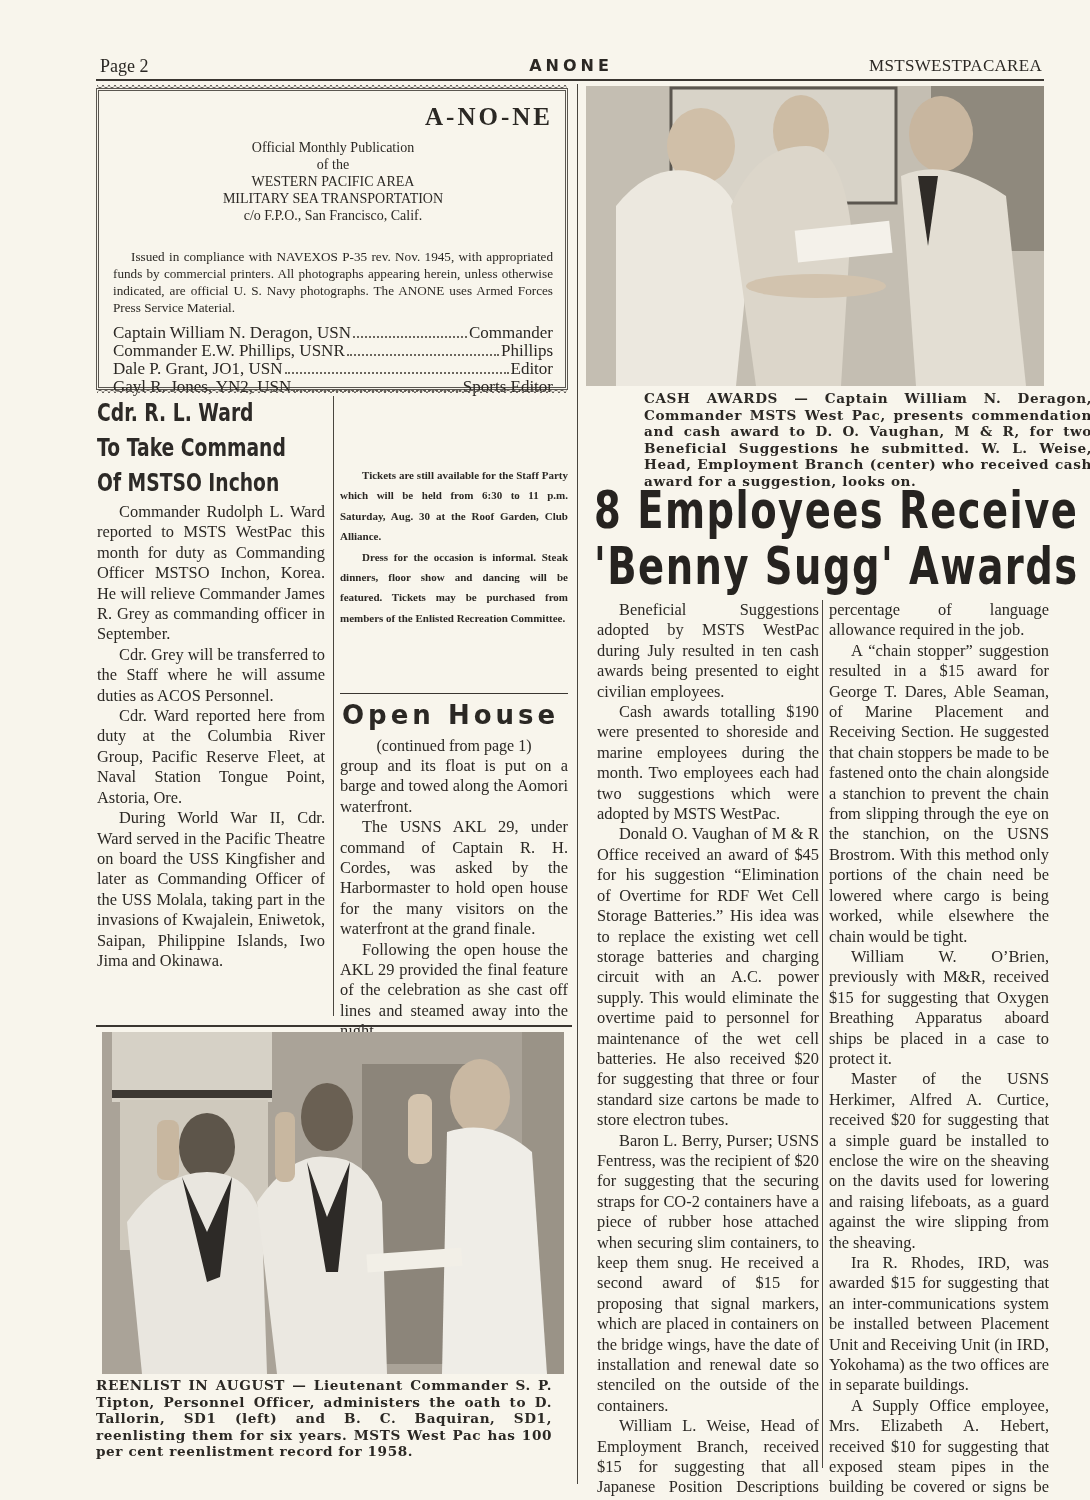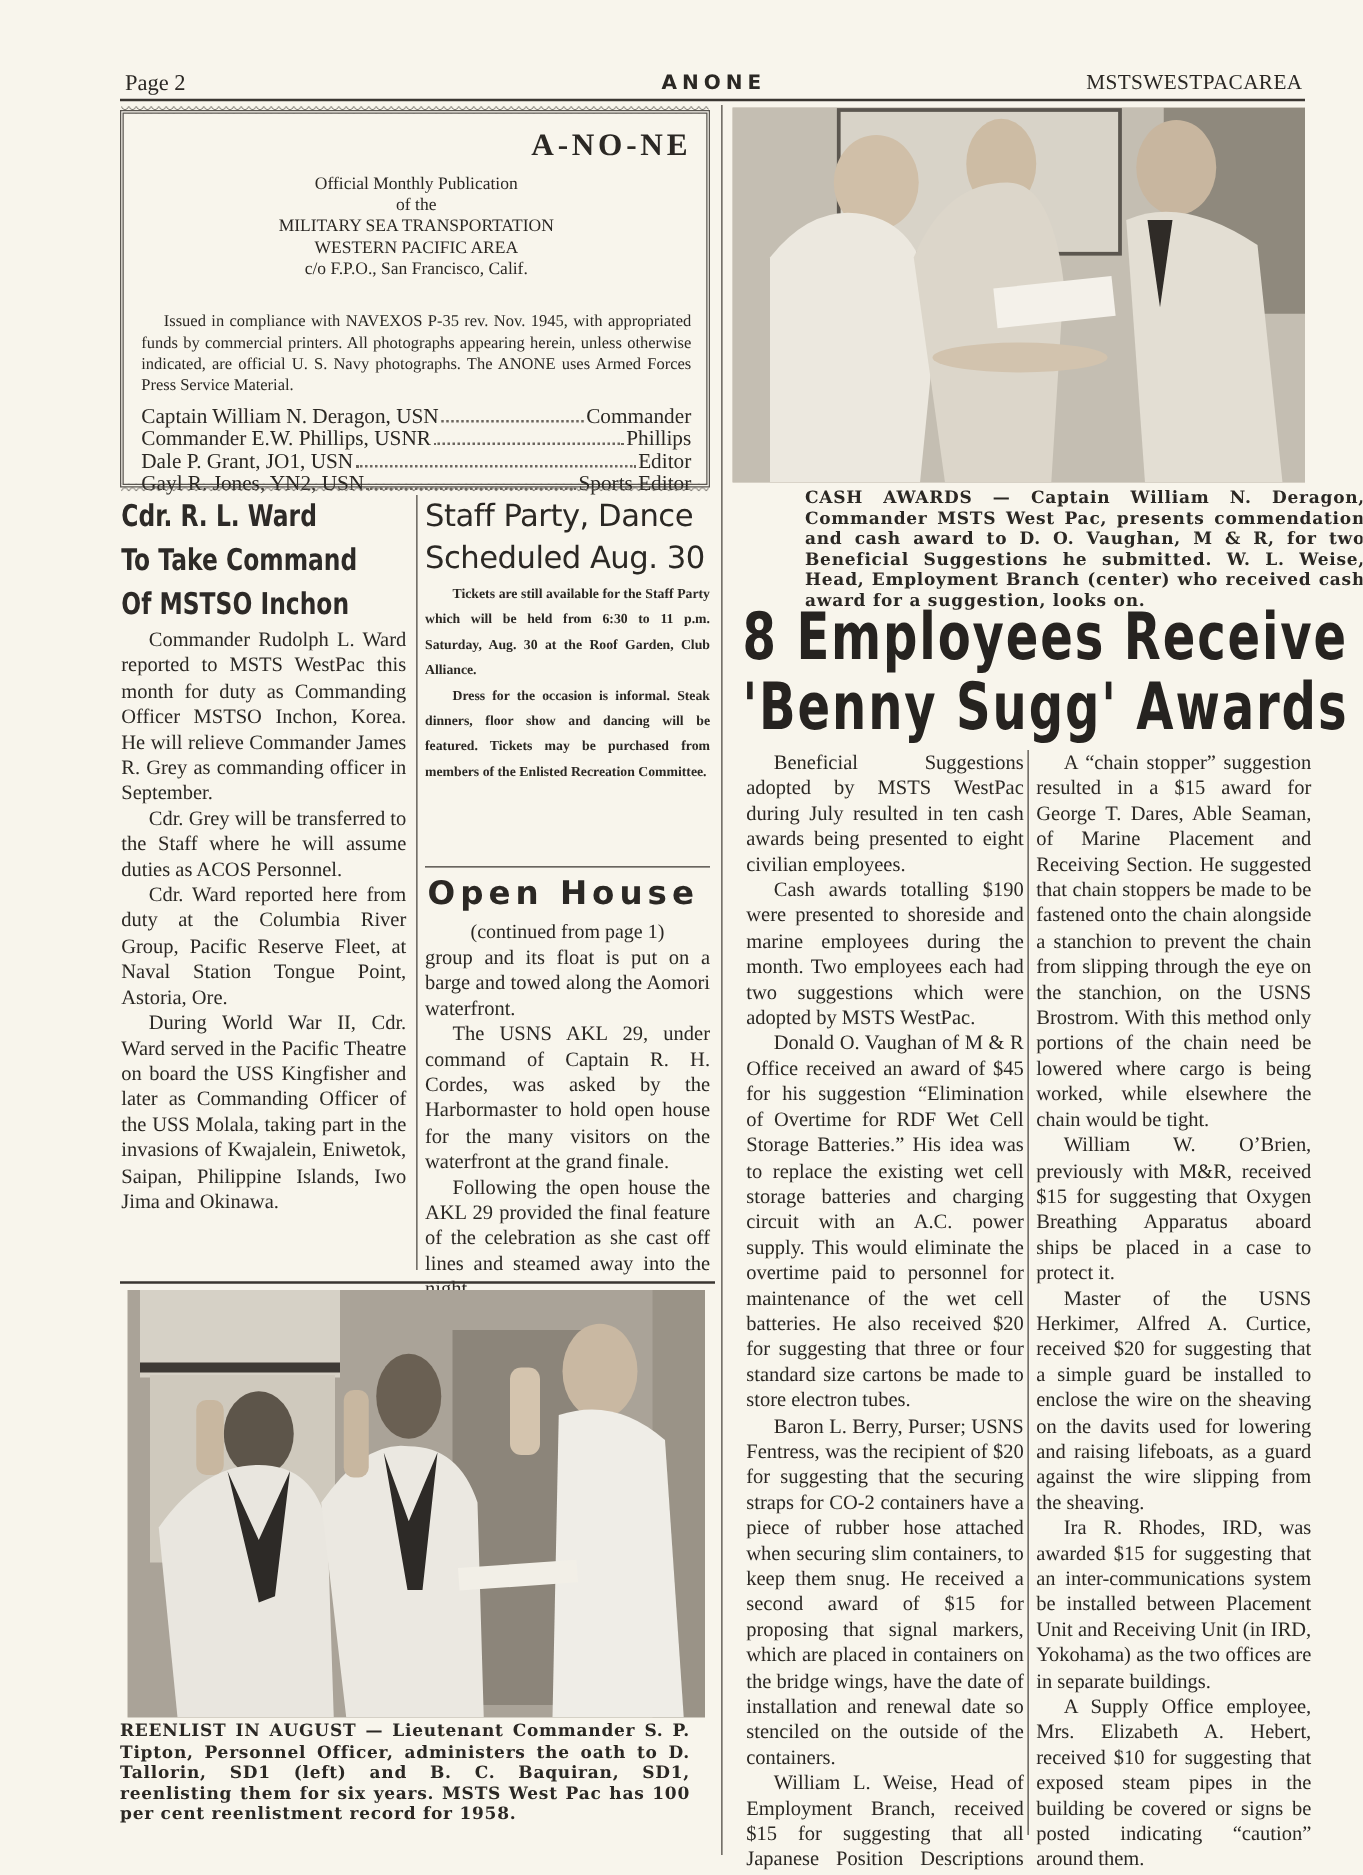--- a/index.html
+++ b/index.html
@@ -87,22 +87,22 @@
     <span class="rh-left">Page 2</span>
     <span class="rh-center">ANONE</span>
     <span class="rh-right">MSTSWESTPACAREA</span>
   </div>
   <div class="head-rule"></div>
 
   <div class="masthead">
     <div class="mh-title">A-NO-NE</div>
     <div class="mh-line mh-first">Official Monthly Publication</div>
     <div class="mh-line">of the</div>
+    <div class="mh-line">WESTERN PACIFIC AREA</div>
     <div class="mh-line">MILITARY SEA TRANSPORTATION</div>
-    <div class="mh-line">WESTERN PACIFIC AREA</div>
     <div class="mh-line">c/o F.P.O., San Francisco, Calif.</div>
     <div class="mh-notice">Issued in compliance with NAVEXOS P-35 rev. Nov. 1945, with appropriated funds by commercial printers. All photographs appearing herein, unless otherwise indicated, are official U. S. Navy photographs. The ANONE uses Armed Forces Press Service Material.</div>
     <div class="staff">
       <div class="staff-row">
         <span>Captain William N. Deragon, USN</span>
           <span class="dots"></span>
           <span>Commander</span>
       </div>
       <div class="staff-row">
         <span>Commander E.W. Phillips, USNR</span>
@@ -130,24 +130,20 @@
     <div>To Take Command</div>
     <div>Of MSTSO Inchon</div>
   </div>
   <div class="col body-text ward-body">
     <p>Commander Rudolph L. Ward reported to MSTS WestPac this month for duty as Commanding Officer MSTSO Inchon, Korea. He will relieve Commander James R. Grey as commanding officer in September.</p>
     <p>Cdr. Grey will be transferred to the Staff where he will assume duties as ACOS Personnel.</p>
     <p>Cdr. Ward reported here from duty at the Columbia River Group, Pacific Reserve Fleet, at Naval Station Tongue Point, Astoria, Ore.</p>
     <p>During World War II, Cdr. Ward served in the Pacific Theatre on board the USS Kingfisher and later as Commanding Officer of the USS Molala, taking part in the invasions of Kwajalein, Eniwetok, Saipan, Philippine Islands, Iwo Jima and Okinawa.</p>
   </div>
 
-  <div class="party-head">
-    <div>Staff Party, Dance</div>
-    <div>Scheduled Aug. 30</div>
-  </div>
   <div class="col body-text party-body">
     <p>Tickets are still available for the Staff Party which will be held from 6:30 to 11 p.m. Saturday, Aug. 30 at the Roof Garden, Club Alliance.</p>
     <p>Dress for the occasion is informal. Steak dinners, floor show and dancing will be featured. Tickets may be purchased from members of the Enlisted Recreation Committee.</p>
   </div>
   <div class="party-rule"></div>
 
   <div class="oh-head">Open House</div>
   <div class="oh-cont">(continued from page 1)</div>
   <div class="col body-text oh-body">
     <p style="text-indent:0">group and its float is put on a barge and towed along the Aomori waterfront.</p>
@@ -210,20 +206,21 @@
   </div>
   <div class="bs-vrule"></div>
   <div class="col body-text bs-col1">
     <p>Beneficial Suggestions adopted by MSTS WestPac during July resulted in ten cash awards being presented to eight civilian employees.</p>
     <p>Cash awards totalling $190 were presented to shoreside and marine employees during the month. Two employees each had two suggestions which were adopted by MSTS WestPac.</p>
     <p>Donald O. Vaughan of M &amp; R Office received an award of $45 for his suggestion “Elimination of Overtime for RDF Wet Cell Storage Batteries.” His idea was to replace the existing wet cell storage batteries and charging circuit with an A.C. power supply. This would eliminate the overtime paid to personnel for maintenance of the wet cell batteries. He also received $20 for suggesting that three or four standard size cartons be made to store electron tubes.</p>
     <p>Baron L. Berry, Purser; USNS Fentress, was the recipient of $20 for suggesting that the securing straps for CO-2 containers have a piece of rubber hose attached when securing slim containers, to keep them snug. He received a second award of $15 for proposing that signal markers, which are placed in containers on the bridge wings, have the date of installation and renewal date so stenciled on the outside of the containers.</p>
     <p>William L. Weise, Head of Employment Branch, received $15 for suggesting that all Japanese Position Descriptions incorporate the</p>
   </div>
   <div class="col body-text bs-col2">
+    <p style="text-indent:0">percentage of language allowance required in the job.</p>
     <p>A “chain stopper” suggestion resulted in a $15 award for George T. Dares, Able Seaman, of Marine Placement and Receiving Section. He suggested that chain stoppers be made to be fastened onto the chain alongside a stanchion to prevent the chain from slipping through the eye on the stanchion, on the USNS Brostrom. With this method only portions of the chain need be lowered where cargo is being worked, while elsewhere the chain would be tight.</p>
     <p>William W. O’Brien, previously with M&amp;R, received $15 for suggesting that Oxygen Breathing Apparatus aboard ships be placed in a case to protect it.</p>
     <p>Master of the USNS Herkimer, Alfred A. Curtice, received $20 for suggesting that a simple guard be installed to enclose the wire on the sheaving on the davits used for lowering and raising lifeboats, as a guard against the wire slipping from the sheaving.</p>
     <p>Ira R. Rhodes, IRD, was awarded $15 for suggesting that an inter-communications system be installed between Placement Unit and Receiving Unit (in IRD, Yokohama) as the two offices are in separate buildings.</p>
     <p>A Supply Office employee, Mrs. Elizabeth A. Hebert, received $10 for suggesting that exposed steam pipes in the building be covered or signs be posted indicating “caution” around them.</p>
   </div>
 
 </div>
 
 </body></html>

